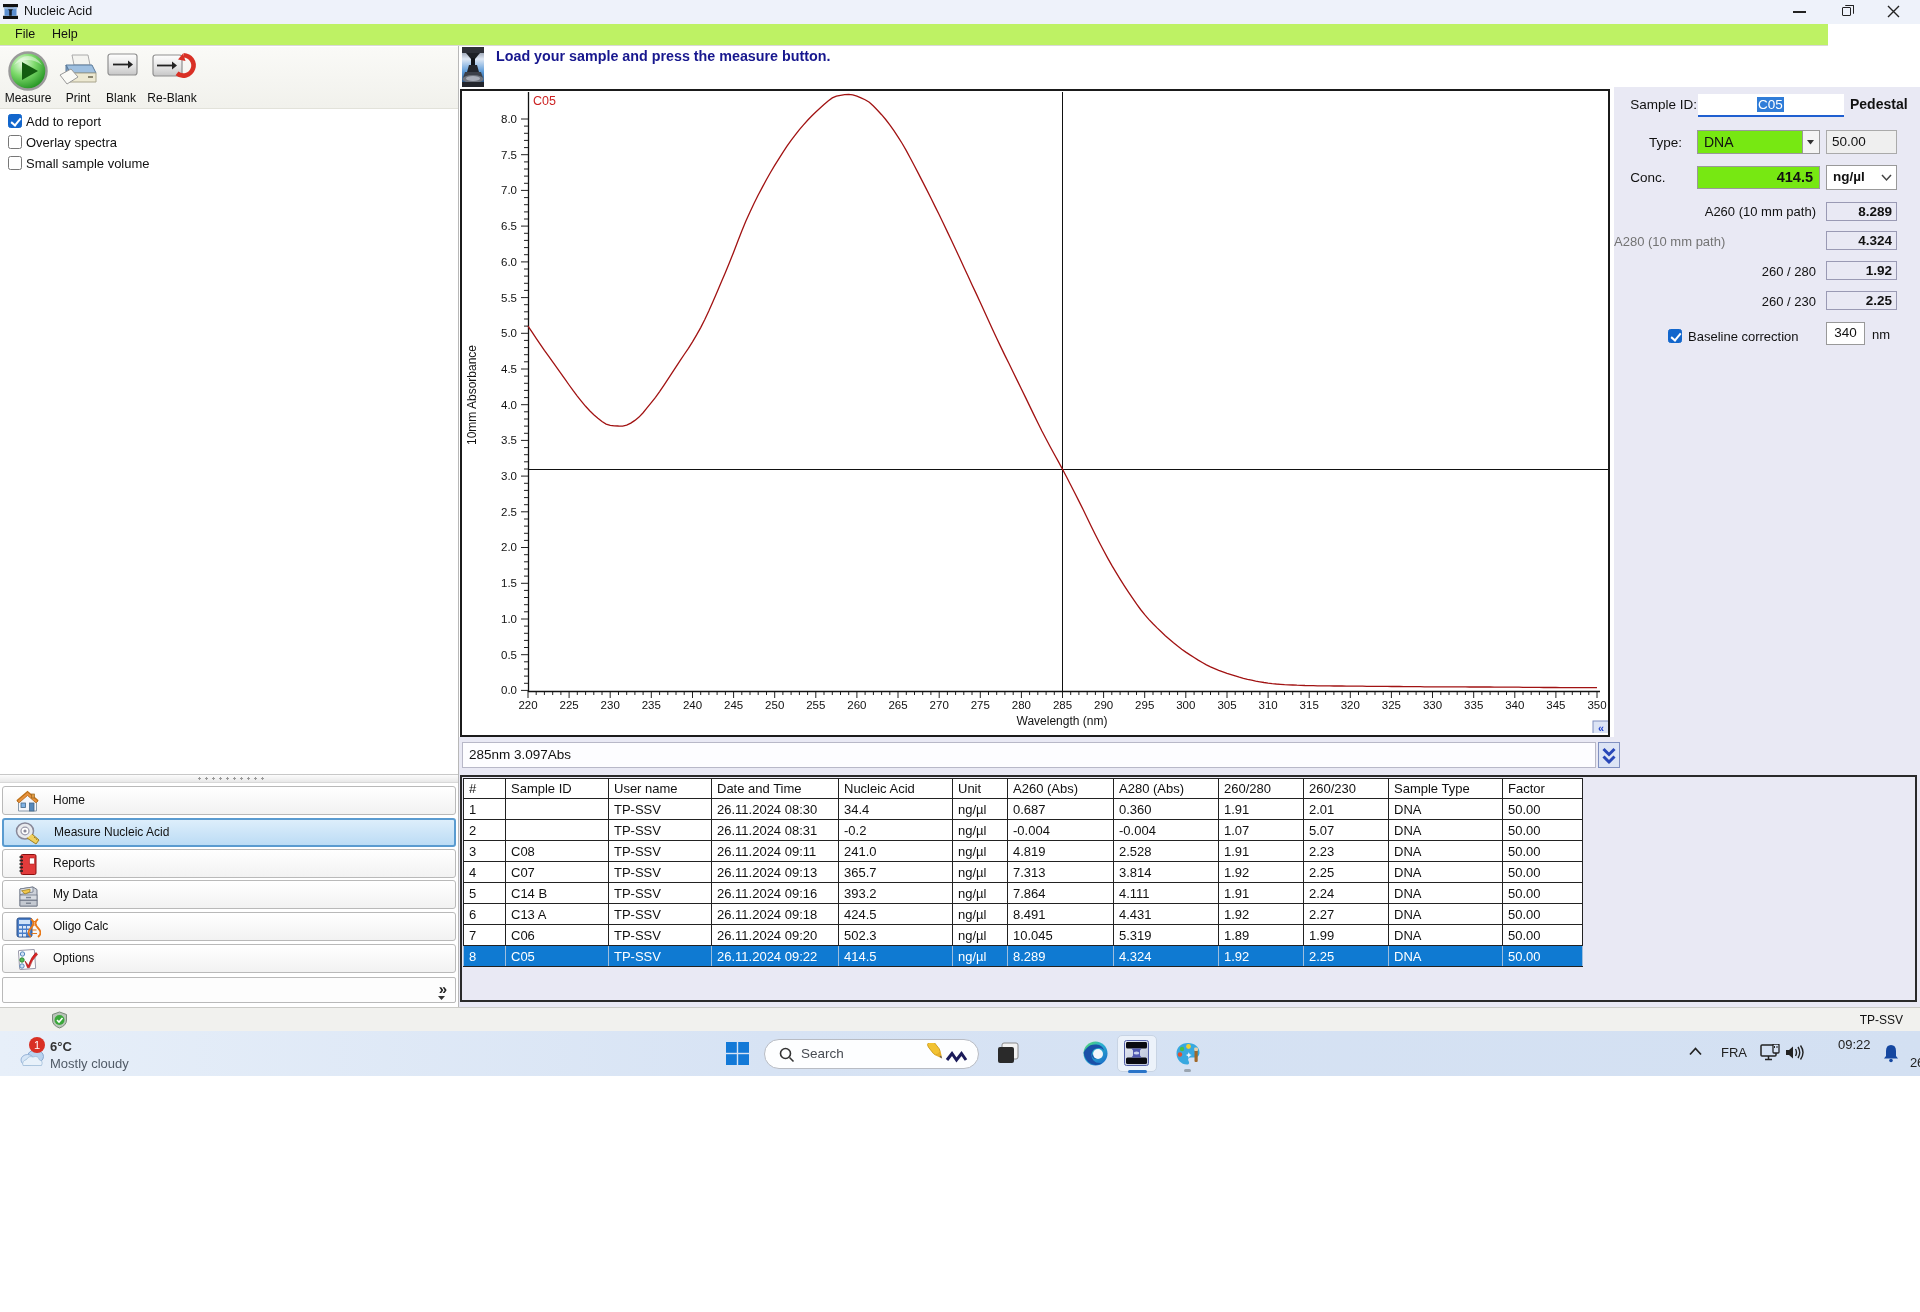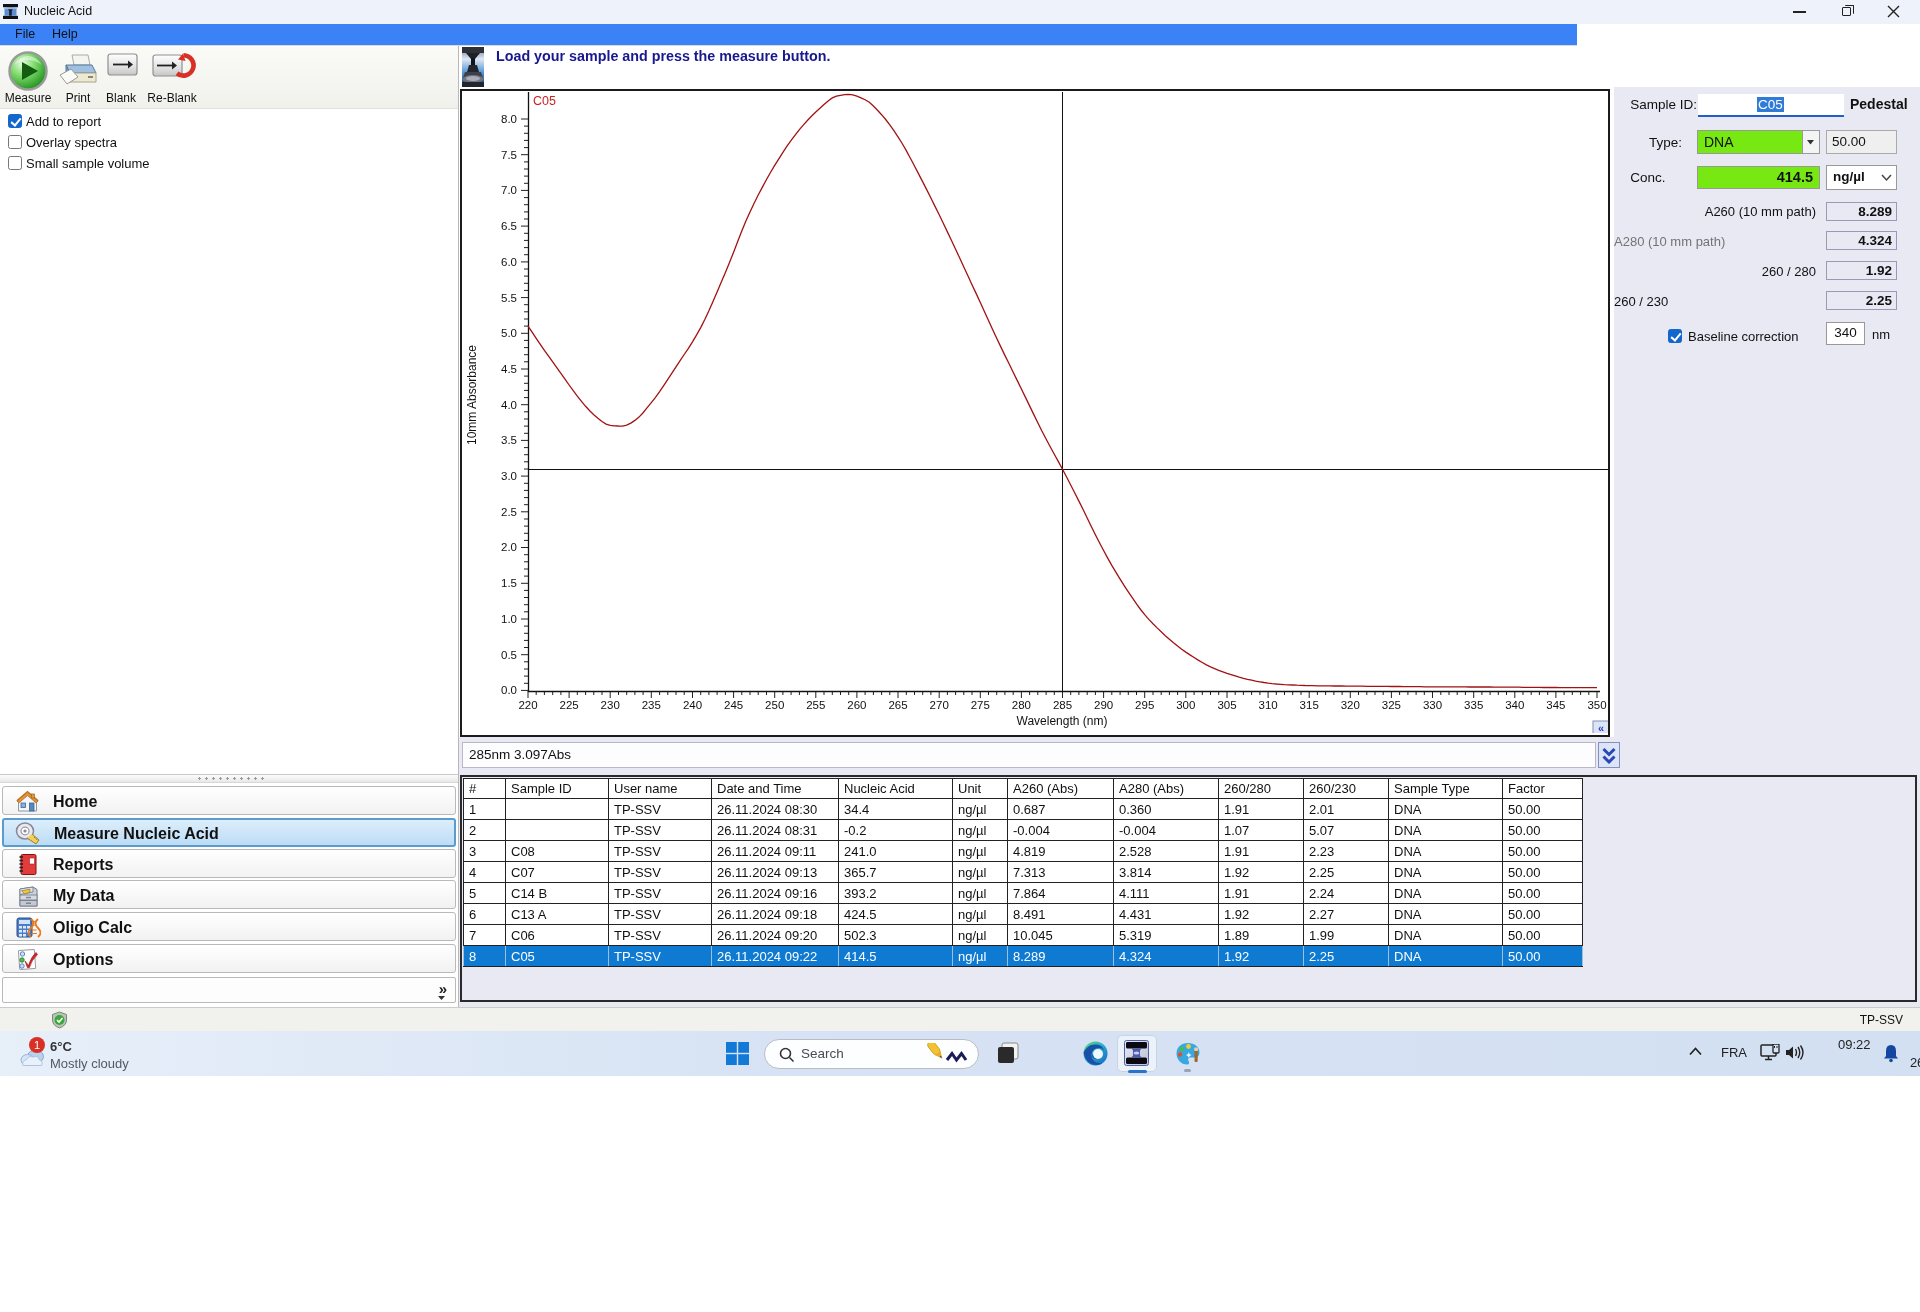--- a/index.html
+++ b/index.html
@@ -1,34 +1,34 @@
 <!DOCTYPE html>
 <html><head><meta charset="utf-8">
 <style>
 *{margin:0;padding:0;box-sizing:border-box}
 html,body{width:1920px;height:1312px;background:#fff;font-family:"Liberation Sans",sans-serif;position:relative;overflow:hidden}
 .abs{position:absolute}
 #titlebar{left:0;top:0;width:1920px;height:24px;background:#eef2fa}
-#menubar{left:0;top:24px;width:1577px;height:22px;background:#3b82f6;border-bottom:1px solid #d9d9d6}
+#menubar{left:0;top:24px;width:1828px;height:22px;background:#bef264;border-bottom:1px solid #d9d9d6}
 .menuitem{position:absolute;top:3px;font-size:12.5px;color:#111}
 #lefttoolbar{left:0;top:47px;width:458px;height:62px;background:linear-gradient(#fafaf7,#f1f1ec);border-bottom:1px solid #e2e2da}
 .tlabel{position:absolute;font-size:12px;color:#111;text-align:center;transform:translateX(-50%)}
 #leftpane{left:0;top:109px;width:458px;height:898px;background:#fff}
 .cb{position:absolute;width:14px;height:14px;border:1px solid #777;border-radius:2.5px;background:#fff}
 .cb.on{background:#1266cc;border-color:#1266cc}
 .cb.on:after{content:"";position:absolute;left:4px;top:1px;width:4px;height:8px;border:solid #fff;border-width:0 2px 2px 0;transform:rotate(40deg)}
 .cblabel{position:absolute;left:26px;font-size:13px;color:#111}
 #vsep{left:458px;top:46px;width:1px;height:961px;background:#b8b8b8}
 #splitter{left:0;top:774px;width:458px;height:9px;background:linear-gradient(#fcfcfc,#e8e8e8);border-top:1px solid #c8c8c8;border-bottom:1px solid #d8d8d8}
 #dots{left:196px;top:777px;width:68px;height:3px;background:radial-gradient(circle 1px,#999 1px,transparent 1.2px);background-size:7px 3px}
 .sbtn{position:absolute;left:2px;width:454px;height:29px;background:linear-gradient(#ffffff,#f2f2f2);border:1px solid #b9b9b9;border-radius:3px}
 .sbtn.sel{background:linear-gradient(#ddeefb,#bcdcf5);border:2px solid #5a9bd0}
 .sic{position:absolute;left:11px;top:1px}
 .sbtn.sel .sic{left:10px;top:0}
-.slb{position:absolute;left:50px;top:6px;font-size:16px;font-weight:bold;color:#111}
+.slb{position:absolute;left:50px;top:6px;font-size:12px;font-weight:normal;color:#111}
 .sbtn.sel .slb{top:5px}
 #morebar{left:2px;top:977px;width:454px;height:26px;background:#fdfdfd;border:1px solid #b9b9b9;border-radius:2px}
 #morebar span{position:absolute;right:8px;top:2px;font-weight:bold;font-size:15px;color:#222}
 #statusstrip{left:0;top:1007px;width:1920px;height:24px;background:#f1f1ee;border-top:1px solid #cacac6}
 #tpssv{position:absolute;right:17px;top:5px;font-size:12px;color:#111}
 #msgrow{left:459px;top:46px;width:1461px;height:41px;background:#fff}
 #msgtext{position:absolute;left:37px;top:2px;font-size:14.3px;font-weight:bold;color:#17178e}
 #rightpanel{left:1614px;top:87px;width:306px;height:688px;background:#e9e9f4}
 #bottomband{left:459px;top:737px;width:1461px;height:270px;background:#e9e9f4}
 #chartbox{left:460px;top:89px;width:1150px;height:648px;border:2px solid #1b1b1b;background:#fff}
@@ -256,21 +256,21 @@
   <div class="abs" style="left:212px;top:78px;width:71px;height:25px;background:#fff;border:1px solid #999;font-size:13.5px;font-weight:bold;color:#111;padding:3px 0 0 6px">ng/µl<svg class="abs" style="right:4px;top:8px" width="11" height="8">
         <path d="M1 1 L5.5 6 L10 1" fill="none" stroke="#444" stroke-width="1.5"></path>
       </svg></div>
 
   <div class="abs" style="left:0px;top:117px;width:202px;text-align:right;font-size:13px;color:#111">A260 (10 mm path)</div>
   <div class="abs" style="left:212px;top:115px;width:71px;height:19px;border:1px solid #9a9ab4;font-size:13.5px;font-weight:bold;color:#111;text-align:right;padding:1px 4px 0 0">8.289</div>
   <div class="abs" style="left:0px;top:147px;width:202px;text-align:left;font-size:13px;color:#737373">A280 (10 mm path)</div>
   <div class="abs" style="left:212px;top:144px;width:71px;height:19px;border:1px solid #9a9ab4;font-size:13.5px;font-weight:bold;color:#111;text-align:right;padding:1px 4px 0 0">4.324</div>
   <div class="abs" style="left:0px;top:177px;width:202px;text-align:right;font-size:13px;color:#111">260 / 280</div>
   <div class="abs" style="left:212px;top:174px;width:71px;height:19px;border:1px solid #9a9ab4;font-size:13.5px;font-weight:bold;color:#111;text-align:right;padding:1px 4px 0 0">1.92</div>
-  <div class="abs" style="left:0px;top:207px;width:202px;text-align:left;font-size:13px;color:#111">260 / 230</div>
+  <div class="abs" style="left:0px;top:207px;width:202px;text-align:right;font-size:13px;color:#111">260 / 230</div>
   <div class="abs" style="left:212px;top:204px;width:71px;height:19px;border:1px solid #9a9ab4;font-size:13.5px;font-weight:bold;color:#111;text-align:right;padding:1px 4px 0 0">2.25</div>
 
   <div class="cb on" style="left:54px;top:242px"></div>
   <div class="abs" style="left:74px;top:242px;font-size:13px;color:#111">Baseline correction</div>
   <div class="abs" style="left:212px;top:235px;width:39px;height:23px;background:#fff;border:1px solid #999;font-size:13.5px;color:#111;text-align:center;padding-top:2px">340</div>
   <div class="abs" style="left:258px;top:240px;font-size:13px;color:#111">nm</div>
 </div>
 <div class="abs" id="bottomband"></div>
 <div class="abs" id="chartbox"><svg id="chart" width="1146" height="642" viewBox="0 0 1146 642">
 <path d="M62 592.3h4 M62 585.1h4 M62 578.0h4 M62 570.8h4 M62 556.5h4 M62 549.4h4 M62 542.3h4 M62 535.1h4 M62 520.8h4 M62 513.7h4 M62 506.5h4 M62 499.4h4 M62 485.1h4 M62 478.0h4 M62 470.8h4 M62 463.7h4 M62 449.4h4 M62 442.3h4 M62 435.1h4 M62 428.0h4 M62 413.7h4 M62 406.6h4 M62 399.4h4 M62 392.3h4 M62 378.0h4 M62 370.8h4 M62 363.7h4 M62 356.6h4 M62 342.3h4 M62 335.1h4 M62 328.0h4 M62 320.8h4 M62 306.6h4 M62 299.4h4 M62 292.3h4 M62 285.1h4 M62 270.8h4 M62 263.7h4 M62 256.6h4 M62 249.4h4 M62 235.1h4 M62 228.0h4 M62 220.8h4 M62 213.7h4 M62 199.4h4 M62 192.3h4 M62 185.1h4 M62 178.0h4 M62 163.7h4 M62 156.6h4 M62 149.4h4 M62 142.3h4 M62 128.0h4 M62 120.9h4 M62 113.7h4 M62 106.6h4 M62 92.3h4 M62 85.1h4 M62 78.0h4 M62 70.9h4 M62 56.6h4 M62 49.4h4 M62 42.3h4 M62 35.1h4 M74.2 600v4 M82.4 600v4 M90.7 600v4 M98.9 600v4 M115.3 600v4 M123.6 600v4 M131.8 600v4 M140.0 600v4 M156.5 600v4 M164.7 600v4 M172.9 600v4 M181.1 600v4 M197.6 600v4 M205.8 600v4 M214.0 600v4 M222.2 600v4 M238.7 600v4 M246.9 600v4 M255.1 600v4 M263.4 600v4 M279.8 600v4 M288.0 600v4 M296.2 600v4 M304.5 600v4 M320.9 600v4 M329.1 600v4 M337.4 600v4 M345.6 600v4 M362.0 600v4 M370.3 600v4 M378.5 600v4 M386.7 600v4 M403.1 600v4 M411.4 600v4 M419.6 600v4 M427.8 600v4 M444.3 600v4 M452.5 600v4 M460.7 600v4 M468.9 600v4 M485.4 600v4 M493.6 600v4 M501.8 600v4 M510.0 600v4 M526.5 600v4 M534.7 600v4 M542.9 600v4 M551.2 600v4 M567.6 600v4 M575.8 600v4 M584.1 600v4 M592.3 600v4 M608.7 600v4 M616.9 600v4 M625.2 600v4 M633.4 600v4 M649.8 600v4 M658.1 600v4 M666.3 600v4 M674.5 600v4 M691.0 600v4 M699.2 600v4 M707.4 600v4 M715.6 600v4 M732.1 600v4 M740.3 600v4 M748.5 600v4 M756.7 600v4 M773.2 600v4 M781.4 600v4 M789.6 600v4 M797.9 600v4 M814.3 600v4 M822.5 600v4 M830.7 600v4 M839.0 600v4 M855.4 600v4 M863.6 600v4 M871.9 600v4 M880.1 600v4 M896.5 600v4 M904.8 600v4 M913.0 600v4 M921.2 600v4 M937.6 600v4 M945.9 600v4 M954.1 600v4 M962.3 600v4 M978.8 600v4 M987.0 600v4 M995.2 600v4 M1003.4 600v4 M1019.9 600v4 M1028.1 600v4 M1036.3 600v4 M1044.5 600v4 M1061.0 600v4 M1069.2 600v4 M1077.4 600v4 M1085.7 600v4 M1102.1 600v4 M1110.3 600v4 M1118.6 600v4 M1126.8 600v4" stroke="#222" stroke-width="1" fill="none"></path>

